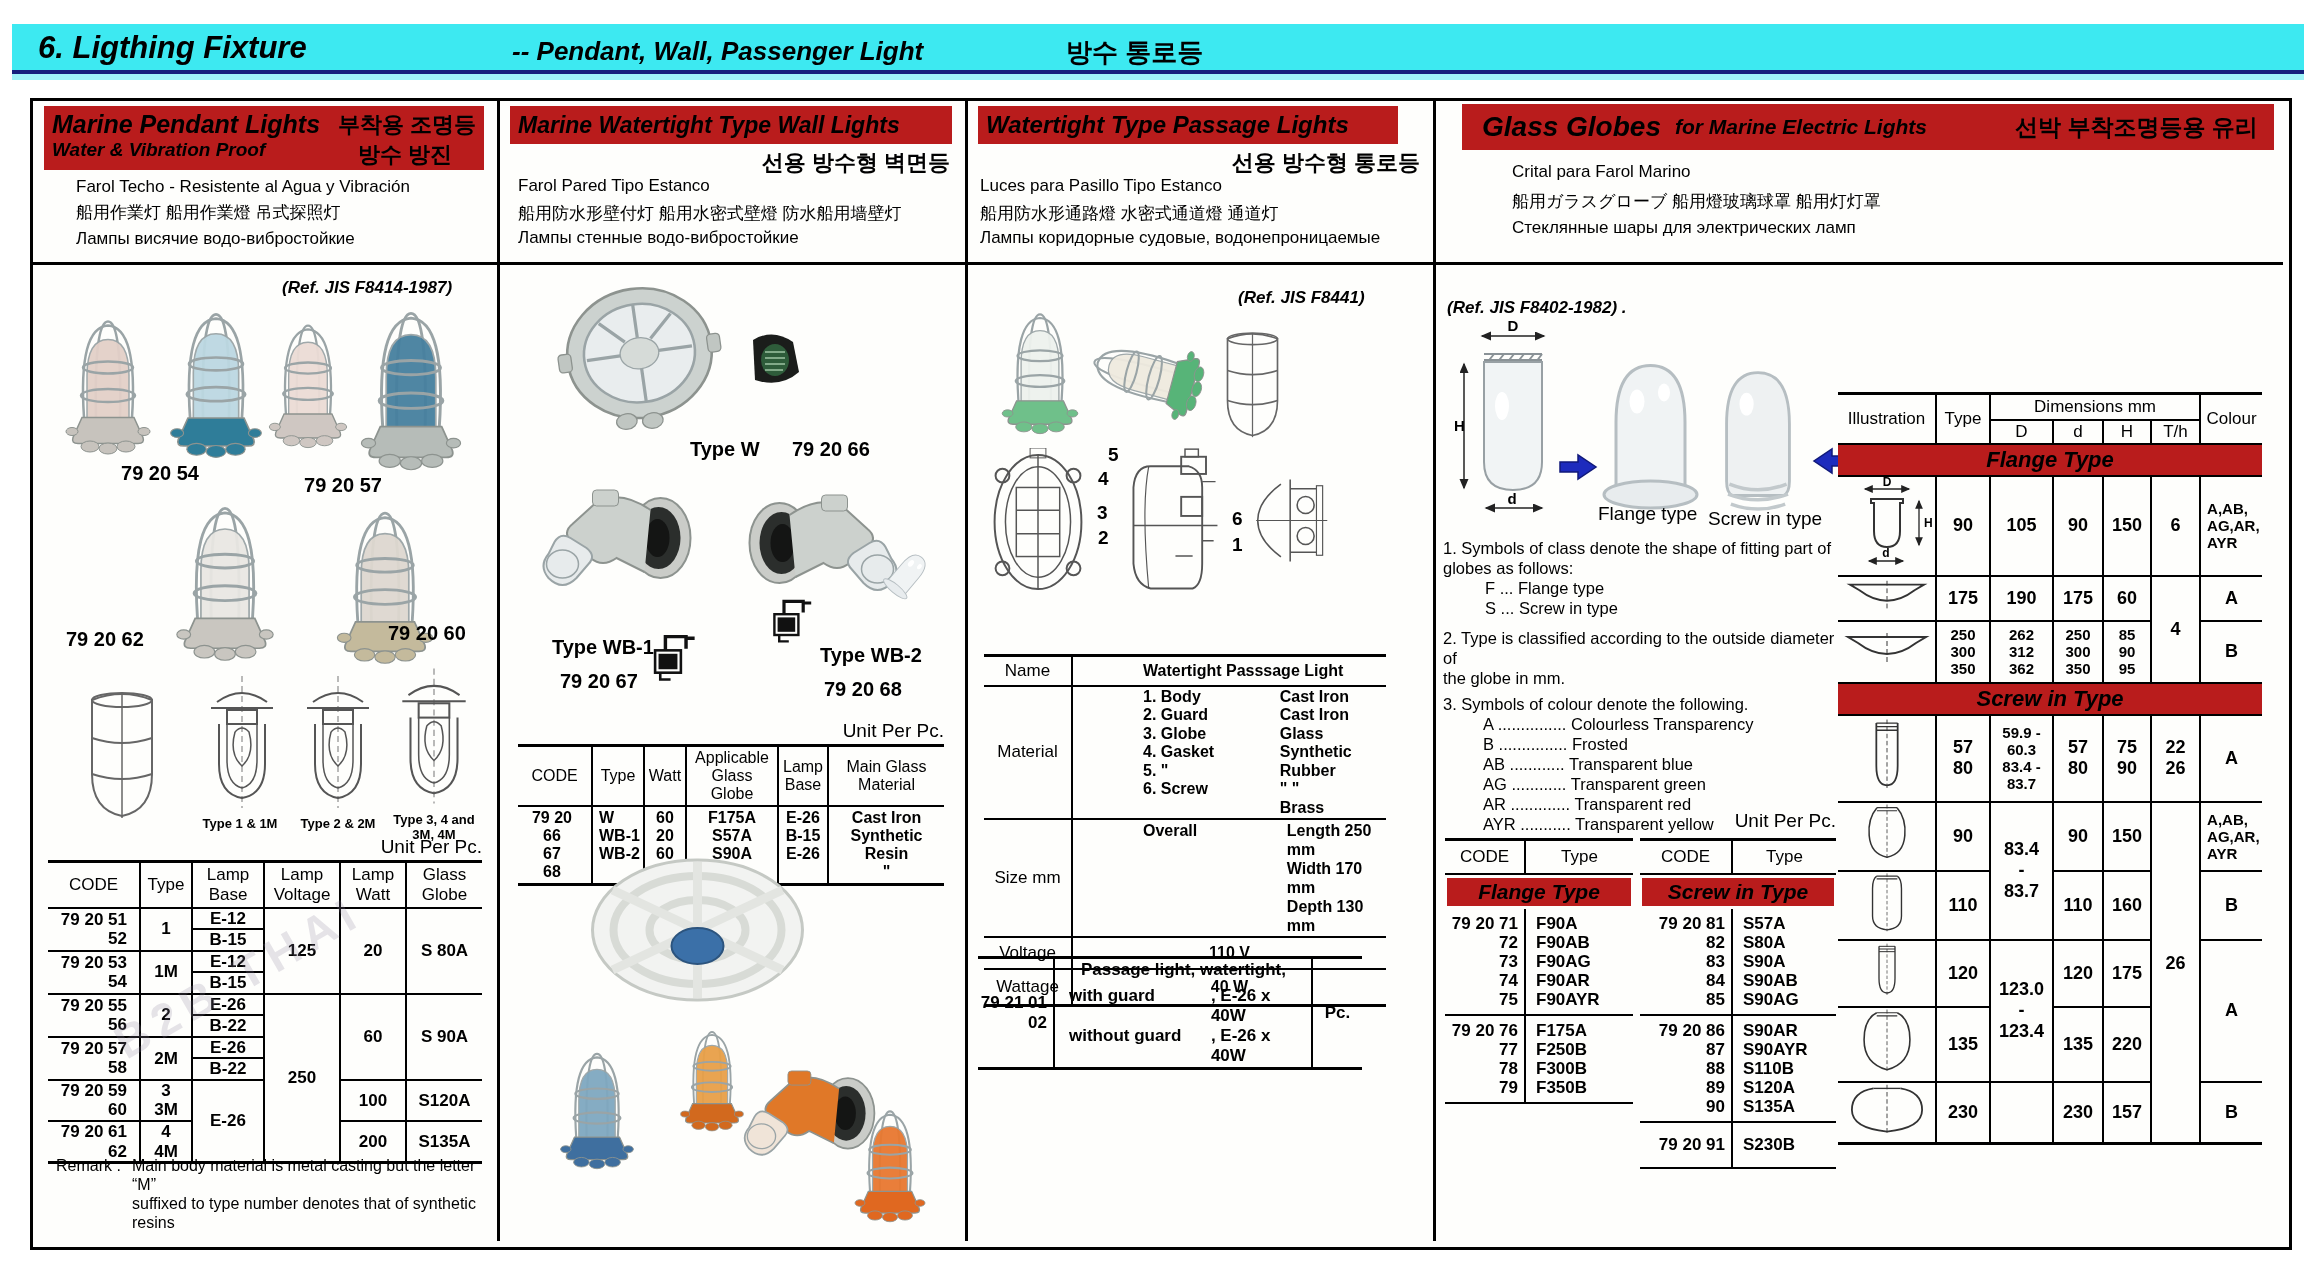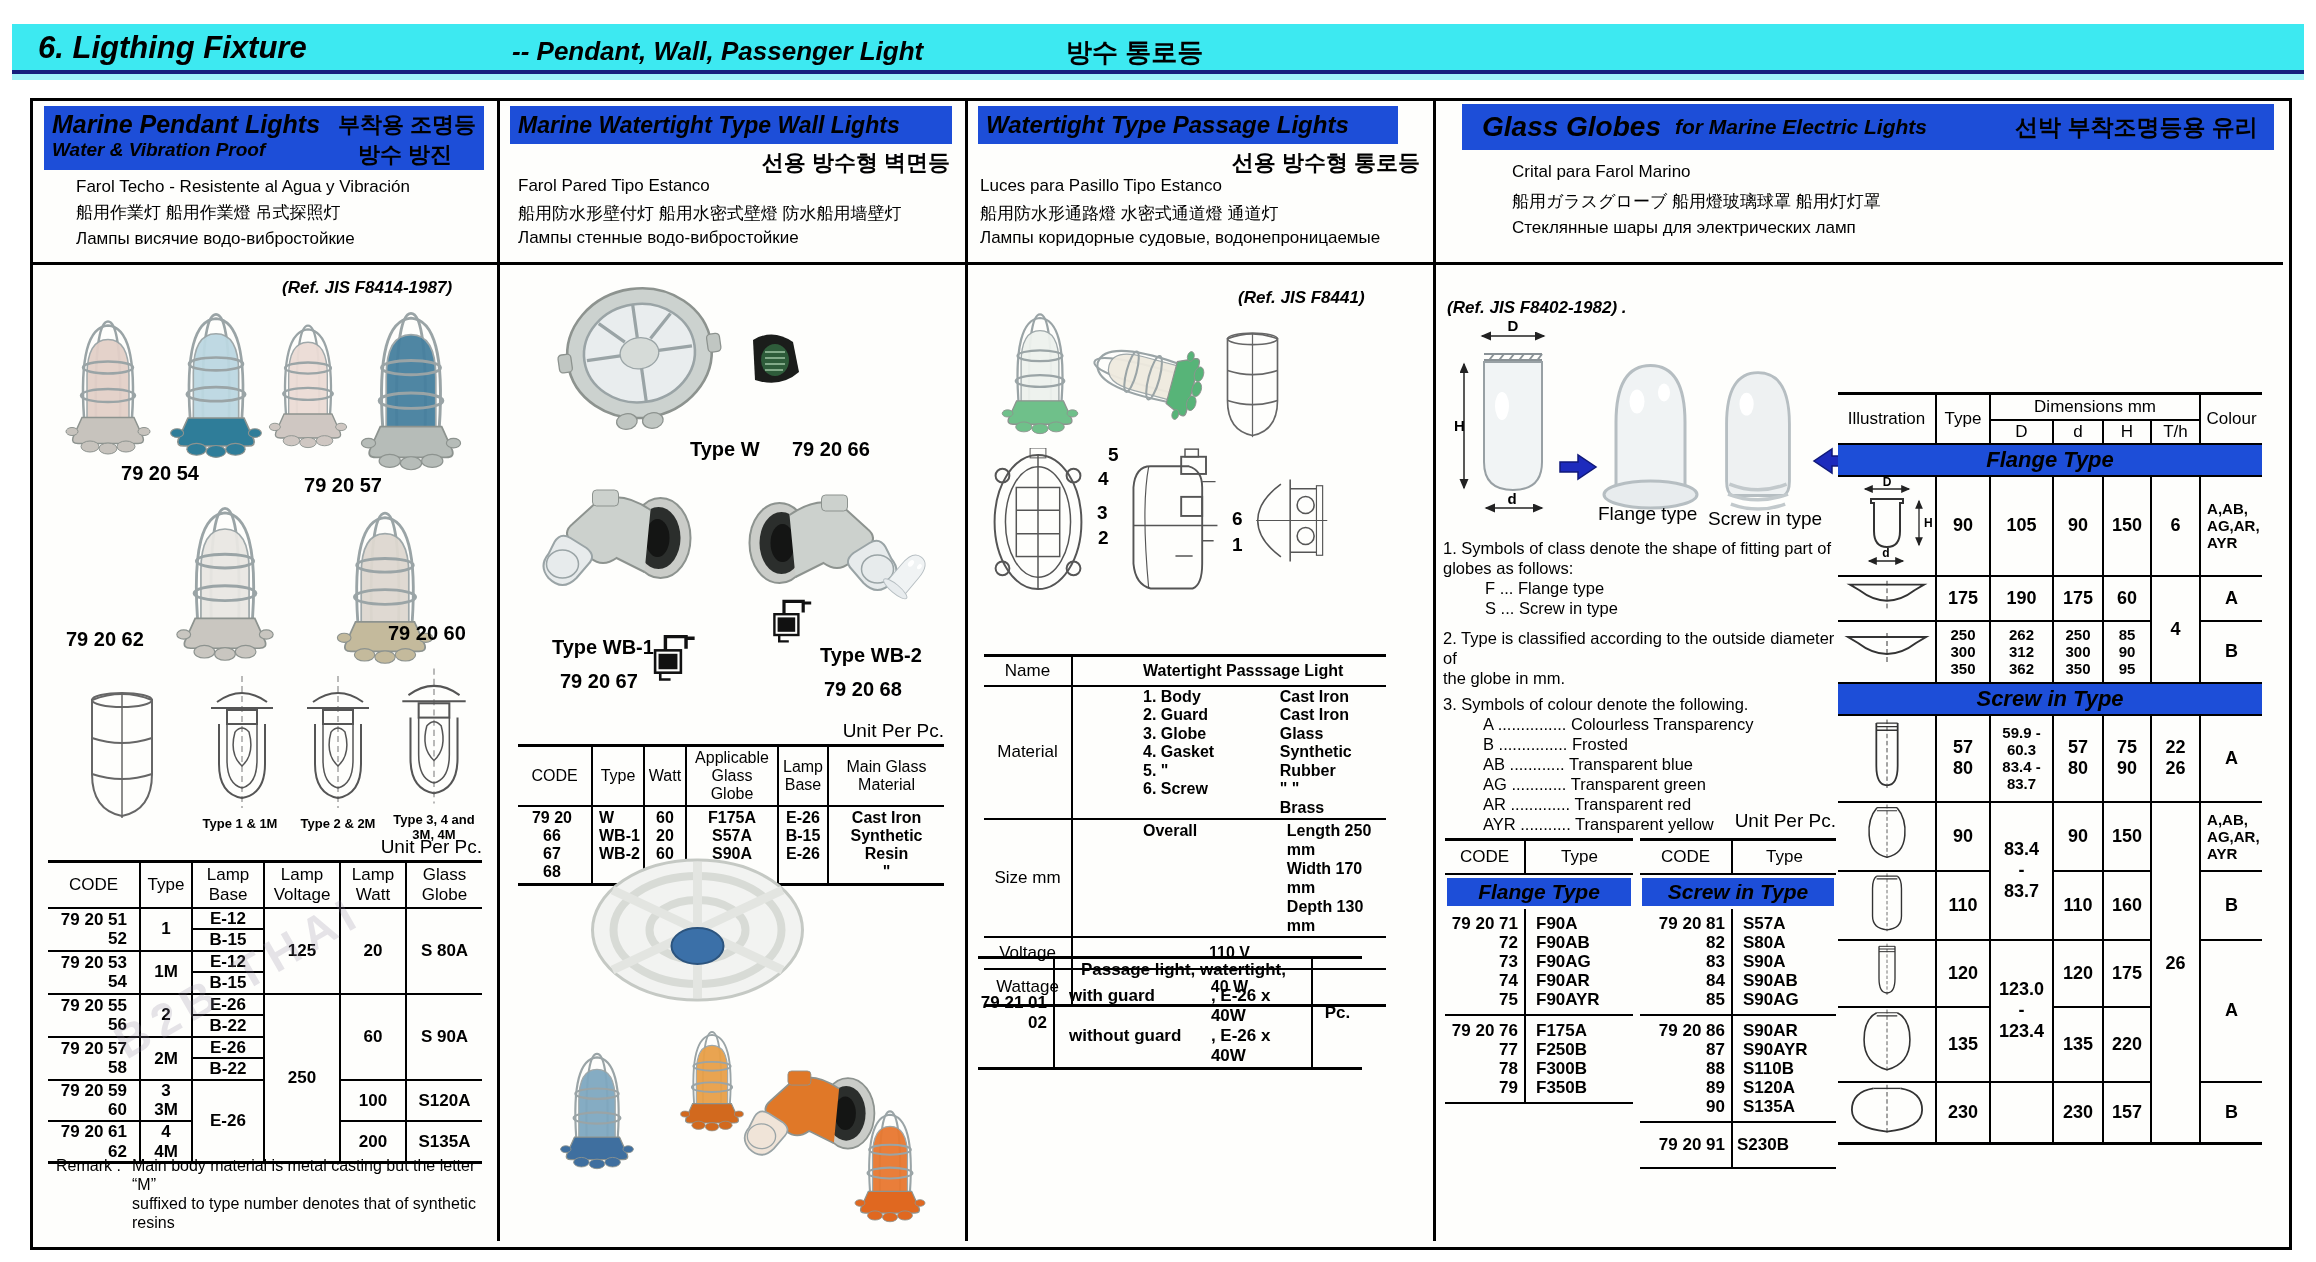--- a/index.html
+++ b/index.html
@@ -3,21 +3,21 @@
 <meta charset="utf-8">
 <style>
 body{margin:0;background:#fff;font-family:"Liberation Sans",sans-serif;color:#000}
 #page{position:relative;width:2316px;height:1262px;background:#fff;overflow:hidden}
 .abs{position:absolute}
 .b{font-weight:bold}
 .bi{font-weight:bold;font-style:italic}
 .pre{white-space:pre-line}
 .ctr{text-align:center}
 .rt{text-align:right}
-.greenbg{background:#1d4ed8}
+.greenbg{background:#b91c1c}
 .topbar{position:absolute;left:12px;top:24px;width:2292px;height:46px;background:#3de9f1}
 .topbar2{position:absolute;left:12px;top:70px;width:2292px;height:10px;background:#9ff4f8}
 .topline{position:absolute;left:12px;top:70px;width:2292px;height:4px;background:#16217c}
 .mainbox{position:absolute;left:30px;top:98px;width:2256px;height:1146px;border:3px solid #000;background:#fefefc}
 .vline{position:absolute;top:101px;height:1140px;width:3px;background:#000}
 .hline{position:absolute;left:33px;top:262px;width:2250px;height:3px;background:#000}
 .desc{font-size:17px;line-height:26px}
 .ref{font-size:17px}
 .plabel{font-size:20px;font-weight:bold}
 .unit{font-size:19px}
@@ -713,21 +713,21 @@
 89
 90</td>
             <td class="pre gt2l" style="padding-left:10px">S90AR
 S90AYR
 S110B
 S120A
 S135A</td>
           </tr>
 <tr class="grp">
             <td class="rt cA" style="padding:12px 6px 12px 0">79 20 91</td>
-            <td style="padding:12px 0 12px 4px">S230B</td>
+            <td style="padding:12px 0 12px 10px">S230B</td>
           </tr>
 </tbody>
       </table>
 </div>
 
 <div class="abs" style="left:1838px;top:392px;width:424px">
 <table class="xt edge-open" style="width:424px">
 <colgroup>
           <col style="width:98px">
           <col style="width:54px">

